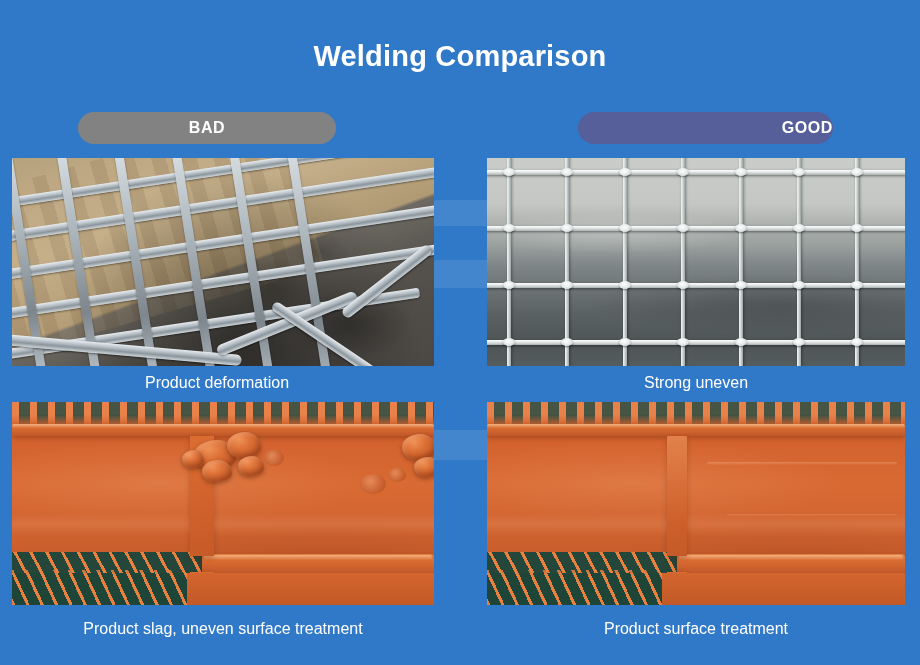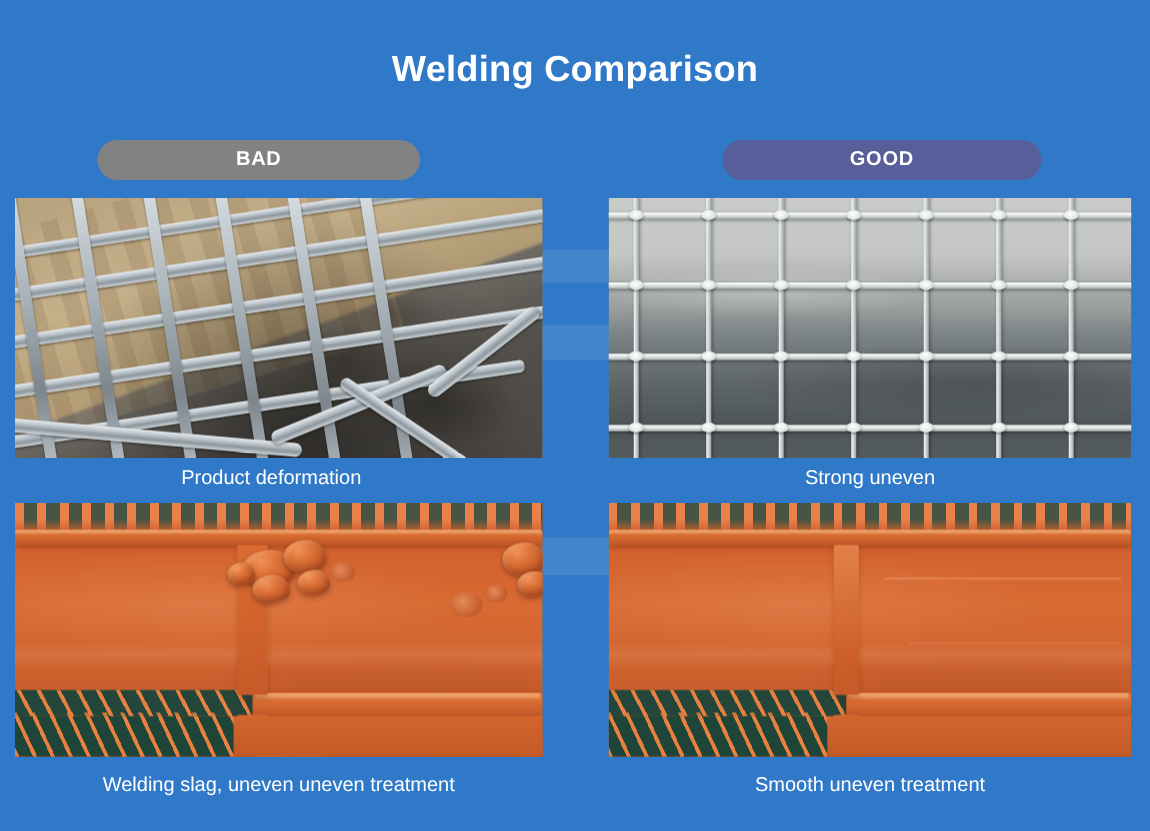--- a/index.html
+++ b/index.html
@@ -48,21 +48,21 @@
     display:flex;
     align-items:center;
     justify-content:center;
     color:#ffffff;
     font-size:16px;
     font-weight:bold;
     letter-spacing:.6px;
     z-index:5;
   }
   .pill-bad  { left:78px;  top:112px; width:258px; background:#828282; }
-  .pill-good { left:578px; top:112px; width:255px; background:#565f99; }
+  .pill-good { left:578px; top:112px; width:255px; background:#565f99;justify-content:flex-end; }
 
   
   .photo {
     position:absolute;
     overflow:hidden;
     z-index:3;
     background:#777;
   }
   .p-tl { left:12px;  top:158px; width:422px; height:208px; }
   .p-tr { left:487px; top:158px; width:418px; height:208px; }
@@ -359,21 +359,21 @@
   <div class="dimple" style="left:340px; top:186px; width:26px; height:20px;"></div>
   <div class="dimple" style="left:258px; top:184px; width:18px; height:14px;"></div>
 
   <div class="mesh-diag" style="left:0; top:174px; width:172px; height:29px;"></div>
   <div style="position:absolute; left:0; top:168px; width:172px; height:35px; background:repeating-linear-gradient(65deg,#e8813f 0 3px, transparent 3px 13px); opacity:.85;"></div>
 
   <div style="position:absolute; left:0; bottom:0; width:100%; height:32px; background:linear-gradient(180deg,#c05a29,#b4521f);"></div>
   <div style="position:absolute; left:0; bottom:0; width:175px; height:32px; background:repeating-linear-gradient(65deg,#e8813f 0 3px, #1f4438 3px 13px);"></div>
   <div style="position:absolute; left:175px; bottom:0; width:247px; height:32px; background:linear-gradient(180deg,#d4652e,#c25a27);"></div>
 </div>
-<div class="caption c-bl">Welding slag, uneven uneven treatment</div>
+<div class="caption c-bl">Product slag, uneven surface treatment</div>
 
 <div class="photo p-br">
   <div class="scene-or"></div>
   <div class="mesh-strip" style="top:0; height:24px;"></div>
   <div class="or-sheen"></div>
 
   <div class="rail" style="left:0; top:22px; width:100%; height:12px;"></div>
   <div class="rail-hl" style="left:0; top:22px; width:100%; height:4px;"></div>
 
   <div class="mesh-diag" style="left:0; top:150px; width:196px; height:26px;"></div>
@@ -387,13 +387,13 @@
   <div class="rail-hl" style="left:220px; top:60px; width:190px; height:3px; opacity:.5;"></div>
   <div class="rail-hl" style="left:240px; top:112px; width:170px; height:2px; opacity:.35;"></div>
 
   <div class="mesh-diag" style="left:0; top:174px; width:172px; height:29px;"></div>
   <div style="position:absolute; left:0; top:168px; width:172px; height:35px; background:repeating-linear-gradient(65deg,#e8813f 0 3px, transparent 3px 13px); opacity:.85;"></div>
 
   <div style="position:absolute; left:0; bottom:0; width:100%; height:32px; background:linear-gradient(180deg,#c05a29,#b4521f);"></div>
   <div style="position:absolute; left:0; bottom:0; width:175px; height:32px; background:repeating-linear-gradient(65deg,#e8813f 0 3px, #1f4438 3px 13px);"></div>
   <div style="position:absolute; left:175px; bottom:0; width:243px; height:32px; background:linear-gradient(180deg,#d4652e,#c25a27);"></div>
 </div>
-<div class="caption c-br">Smooth uneven treatment</div>
+<div class="caption c-br">Product surface treatment</div>
 
 </body></html>

